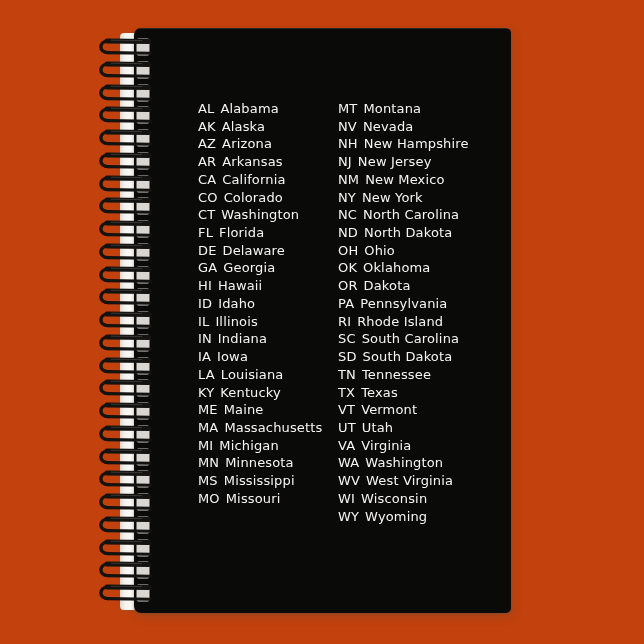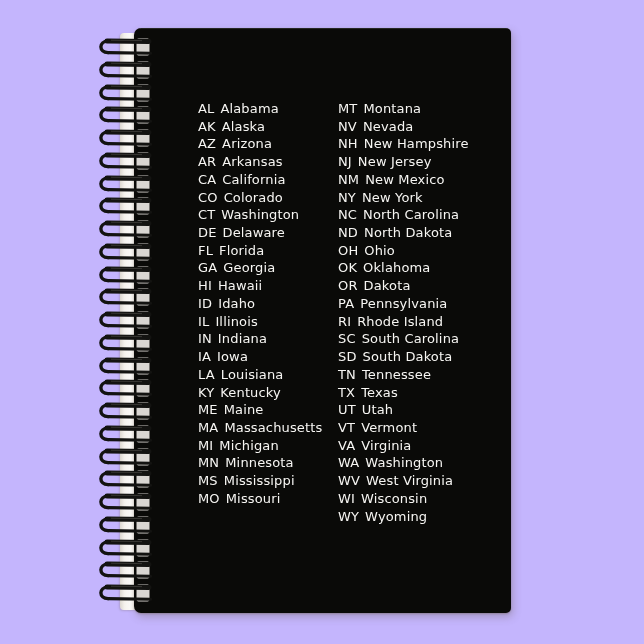--- a/index.html
+++ b/index.html
@@ -66,34 +66,34 @@
     position: absolute;
     left: 96px;
     width: 58px;
     height: 24px;
   }
   .ring svg { display: block; width: 58px; height: 24px; }
 </style>
 </head>
 <body>
 
-<div class="scene" style="background: #c4b5fd;">
+<div class="scene" style="background: #c2410c;">
   <div class="page-edge"></div>
 
   <div class="cover" style="background: rgb(10, 10, 8);">
     <div class="col col-left" id="col-left" style="color: rgb(247, 246, 243);">
         <div class="state-row"><span class="abbr">AL</span><span class="sname">Alabama</span></div>
         <div class="state-row"><span class="abbr">AK</span><span class="sname">Alaska</span></div>
         <div class="state-row"><span class="abbr">AZ</span><span class="sname">Arizona</span></div>
         <div class="state-row"><span class="abbr">AR</span><span class="sname">Arkansas</span></div>
         <div class="state-row"><span class="abbr">CA</span><span class="sname">California</span></div>
         <div class="state-row"><span class="abbr">CO</span><span class="sname">Colorado</span></div>
         <div class="state-row"><span class="abbr">CT</span><span class="sname">Washington</span></div>
+        <div class="state-row"><span class="abbr">FL</span><span class="sname">Florida</span></div>
         <div class="state-row"><span class="abbr">DE</span><span class="sname">Delaware</span></div>
-        <div class="state-row"><span class="abbr">FL</span><span class="sname">Florida</span></div>
         <div class="state-row"><span class="abbr">GA</span><span class="sname">Georgia</span></div>
         <div class="state-row"><span class="abbr">HI</span><span class="sname">Hawaii</span></div>
         <div class="state-row"><span class="abbr">ID</span><span class="sname">Idaho</span></div>
         <div class="state-row"><span class="abbr">IL</span><span class="sname">Illinois</span></div>
         <div class="state-row"><span class="abbr">IN</span><span class="sname">Indiana</span></div>
         <div class="state-row"><span class="abbr">IA</span><span class="sname">Iowa</span></div>
         <div class="state-row"><span class="abbr">LA</span><span class="sname">Louisiana</span></div>
         <div class="state-row"><span class="abbr">KY</span><span class="sname">Kentucky</span></div>
         <div class="state-row"><span class="abbr">ME</span><span class="sname">Maine</span></div>
         <div class="state-row"><span class="abbr">MA</span><span class="sname">Massachusetts</span></div>
@@ -113,22 +113,22 @@
         <div class="state-row"><span class="abbr">ND</span><span class="sname">North Dakota</span></div>
         <div class="state-row"><span class="abbr">OH</span><span class="sname">Ohio</span></div>
         <div class="state-row"><span class="abbr">OK</span><span class="sname">Oklahoma</span></div>
         <div class="state-row"><span class="abbr">OR</span><span class="sname">Dakota</span></div>
         <div class="state-row"><span class="abbr">PA</span><span class="sname">Pennsylvania</span></div>
         <div class="state-row"><span class="abbr">RI</span><span class="sname">Rhode Island</span></div>
         <div class="state-row"><span class="abbr">SC</span><span class="sname">South Carolina</span></div>
         <div class="state-row"><span class="abbr">SD</span><span class="sname">South Dakota</span></div>
         <div class="state-row"><span class="abbr">TN</span><span class="sname">Tennessee</span></div>
         <div class="state-row"><span class="abbr">TX</span><span class="sname">Texas</span></div>
+        <div class="state-row"><span class="abbr">VT</span><span class="sname">Vermont</span></div>
         <div class="state-row"><span class="abbr">UT</span><span class="sname">Utah</span></div>
-        <div class="state-row"><span class="abbr">VT</span><span class="sname">Vermont</span></div>
         <div class="state-row"><span class="abbr">VA</span><span class="sname">Virginia</span></div>
         <div class="state-row"><span class="abbr">WA</span><span class="sname">Washington</span></div>
         <div class="state-row"><span class="abbr">WV</span><span class="sname">West Virginia</span></div>
         <div class="state-row"><span class="abbr">WI</span><span class="sname">Wisconsin</span></div>
         <div class="state-row"><span class="abbr">WY</span><span class="sname">Wyoming</span></div>
       </div>
   </div>
 
   <div class="rings" id="rings">
       <div class="ring" style="top: 35px;">

